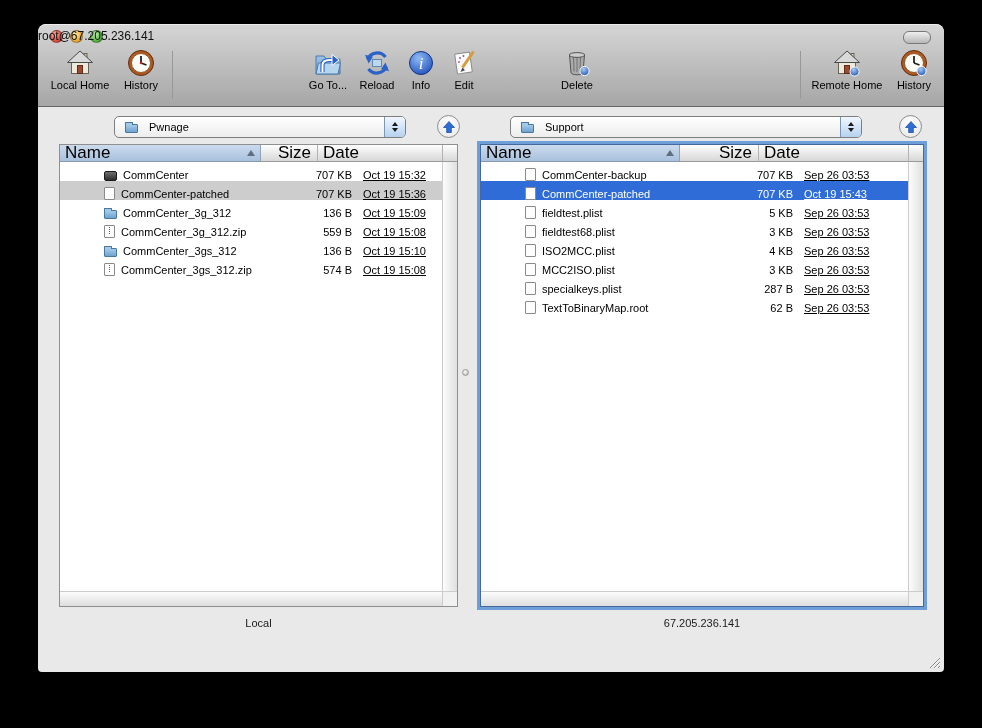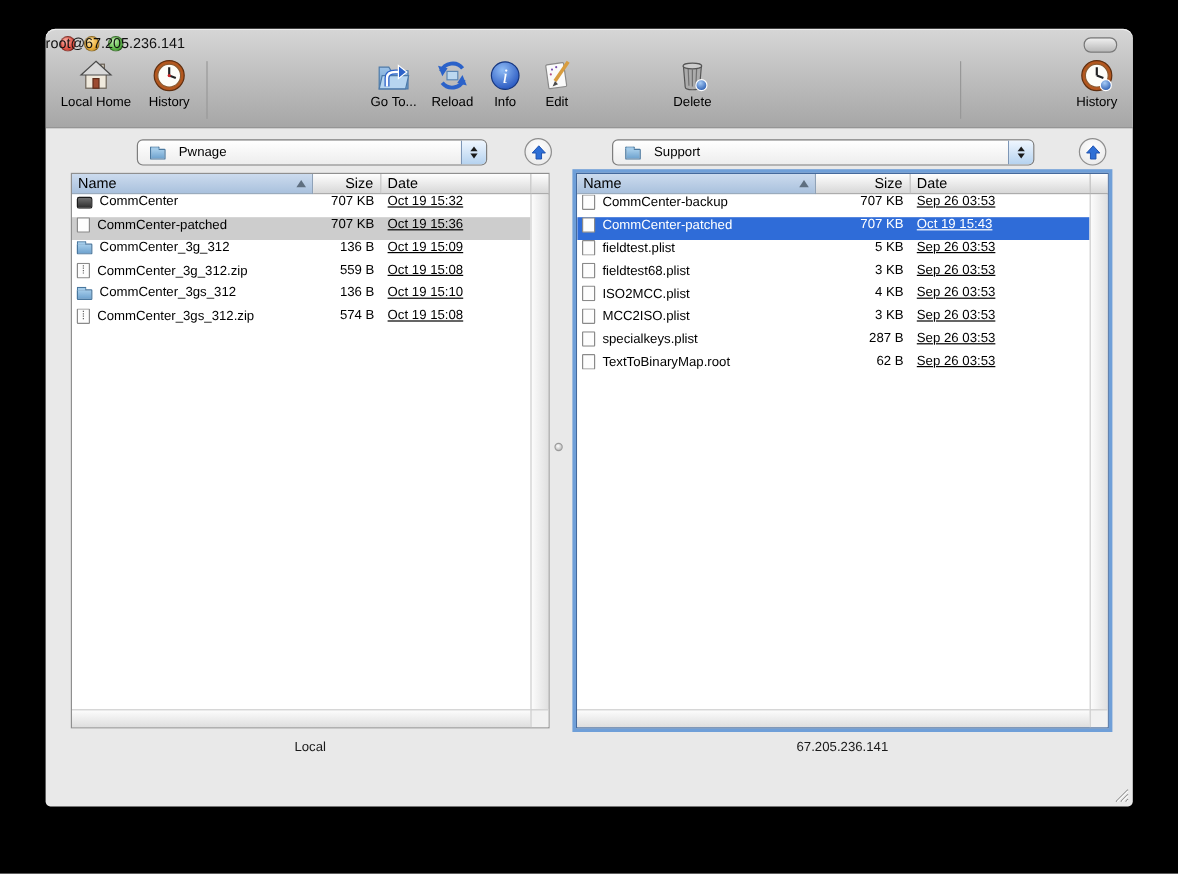--- a/index.html
+++ b/index.html
@@ -42,30 +42,30 @@
   .tri-down{width:0;height:0;border-left:3.5px solid transparent;border-right:3.5px solid transparent;border-top:4.5px solid #1a1a1a;}
 
   .up-btn{position:absolute;top:91px;width:23px;height:23px;border-radius:50%;box-sizing:border-box;
           border:1px solid #8e8e8e;background:radial-gradient(circle at 50% 35%,#ffffff,#e6e6e6);
           display:flex;align-items:center;justify-content:center;}
 
   .ftable{position:absolute;top:120px;height:463px;box-sizing:border-box;background:#fff;
           border:1px solid #8f8f8f;}
   .ftable.focused{box-shadow:0 0 0 3px #6f9fd8;border-color:#44699c;}
 
-  .thead{position:absolute;left:0;right:0;top:0;height:17px;display:flex;font-size:12px;}
+  .thead{position:absolute;left:0;right:0;top:0;height:17px;display:flex;font-size:17px;}
   .th{box-sizing:border-box;display:flex;align-items:center;padding-left:5px;
       background:linear-gradient(#fefefe,#d7d7d7);border-bottom:1px solid #9a9a9a;border-right:1px solid #b2b2b2;}
   .th.sorted{background:linear-gradient(#ccdbee,#a9c1dd);border-bottom:1px solid #8699ae;border-right:1px solid #8fa2b8;}
   .th .sort-arrow{margin-left:auto;margin-right:5px;width:0;height:0;
       border-left:4px solid transparent;border-right:4px solid transparent;border-bottom:6px solid #5f6f80;}
   .th.corner{border-right:none;}
 
   .tlist{position:absolute;left:0;right:15px;top:17px;bottom:15px;overflow:hidden;background:#fff;}
-  .row{display:flex;height:19px;align-items:flex-start;font-size:11px;color:#000;}
+  .row{display:flex;height:19px;align-items:flex-end;font-size:11px;color:#000;padding-left:40px;}
   .row.sel-gray{background:#cdcdcd;}
   .row.sel-blue{background:#2f6cd8;color:#fff;}
   .cell{box-sizing:border-box;overflow:hidden;white-space:nowrap;}
   .cell.name{display:flex;align-items:center;}
   .cell.size{text-align:right;padding-right:6px;}
   .cell.date{padding-left:5px;text-decoration:underline;}
 
   .vtrack{position:absolute;right:0;top:17px;bottom:15px;width:15px;box-sizing:border-box;
           background:linear-gradient(to right,#fcfcfc,#e0e0e0);border-left:1px solid #cccccc;}
   .htrack{position:absolute;left:0;right:15px;bottom:0;height:15px;box-sizing:border-box;
@@ -197,20 +197,30 @@
         <path d="M7.5 7 L9 24.5 a6 2.3 0 0 0 12 0 L22.5 7" fill="#ababab" stroke="#555"></path>
         <path d="M11.5 9.5 l0.6 14 M15 10 v14 M18.5 9.5 l-0.6 14" stroke="#707070" fill="none"></path>
         <ellipse cx="15" cy="7" rx="7.8" ry="2.4" fill="#cdcdcd" stroke="#555"></ellipse>
         <circle cx="22.5" cy="23" r="4.6" fill="url(#g-globe)" stroke="#fff" stroke-width="1"></circle>
       </svg>
       <span class="lbl">Delete</span>
     </div>
 
     <div class="tb-sep" style="left:762px;"></div>
 
+    <div class="tb-item" style="left:766px;width:86px;">
+      <svg width="30" height="30" viewBox="0 0 30 30">
+        <rect x="6.5" y="13.5" width="17" height="12" fill="#efe9dc" stroke="#6b6257"></rect>
+        <rect x="19" y="5.5" width="3" height="6" fill="#cfc9bb" stroke="#6b6257"></rect>
+        <polygon points="15,3 27.5,14.5 2.5,14.5" fill="#d9d9d9" stroke="#4a4a4a"></polygon>
+        <rect x="12.5" y="17.5" width="5" height="8" fill="#9c4a30" stroke="#5f2c1a"></rect>
+        <circle cx="22.5" cy="23.5" r="4.6" fill="url(#g-globe)" stroke="#fff" stroke-width="1"></circle>
+      </svg>
+      <span class="lbl">Remote Home</span>
+    </div>
     <div class="tb-item" style="left:852px;width:48px;">
       <svg width="30" height="30" viewBox="0 0 30 30">
         <circle cx="15" cy="15" r="12.5" fill="#b4571e" stroke="#5f2f10"></circle>
         <circle cx="15" cy="15" r="9.5" fill="#fdfdf8" stroke="#8a5a30"></circle>
         <line x1="15" y1="15" x2="15" y2="8" stroke="#222" stroke-width="1.8"></line>
         <line x1="15" y1="15" x2="20.5" y2="17" stroke="#222" stroke-width="1.8"></line>
         <circle cx="22.5" cy="23" r="4.6" fill="url(#g-globe)" stroke="#fff" stroke-width="1"></circle>
       </svg>
       <span class="lbl">History</span>
     </div>

